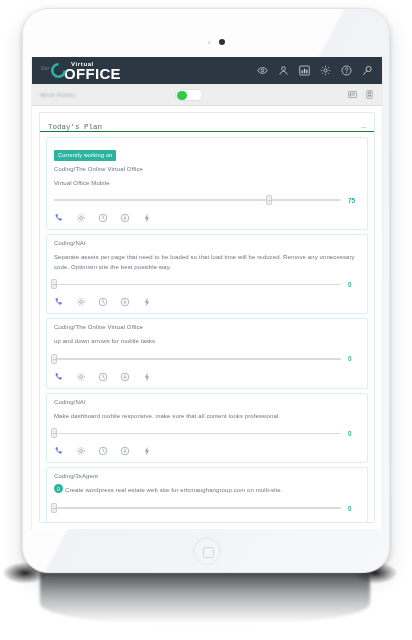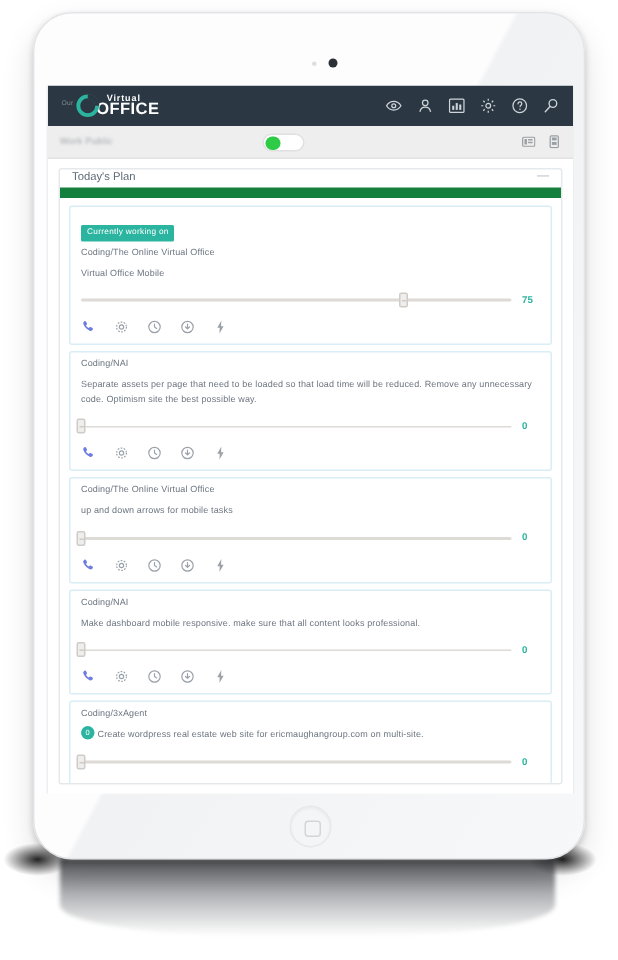--- a/index.html
+++ b/index.html
@@ -124,21 +124,21 @@
     line-height: 1;
   }
   .logo-virtual {
     font-size: 6px;
     font-weight: bold;
     color: #ffffff;
     letter-spacing: .6px;
     margin-left: 7px;
   }
   .logo-office {
-    font-size: 11px;
+    font-size: 15px;
     font-weight: bold;
     color: #ffffff;
     letter-spacing: .3px;
     margin-top: -1px;
   }
 
   .nav-icons {
     margin-left: auto;
     display: flex;
     align-items: center;
@@ -208,24 +208,25 @@
   .panel {
     border: 1px solid #e6e9ec;
     border-radius: 2px;
     background: #fff;
     height: 100%;
     display: flex;
     flex-direction: column;
   }
   .panel-head {
     height: 19px;
-    border-bottom: 7px solid #15803d;
-    display: flex;
-    align-items: flex-start;
+    border-bottom: 1px solid #15803d;
+    display: flex;
+    align-items: flex-end;
     padding: 0 8px;
+    font-family: Liberation Mono, monospace;
   }
   .panel-title {
     font-size: 7.5px;
     color: #5d6a78;
   }
   .panel-min {
     margin-left: auto;
     font-size: 8px;
     color: #aeb6be;
     cursor: pointer;

